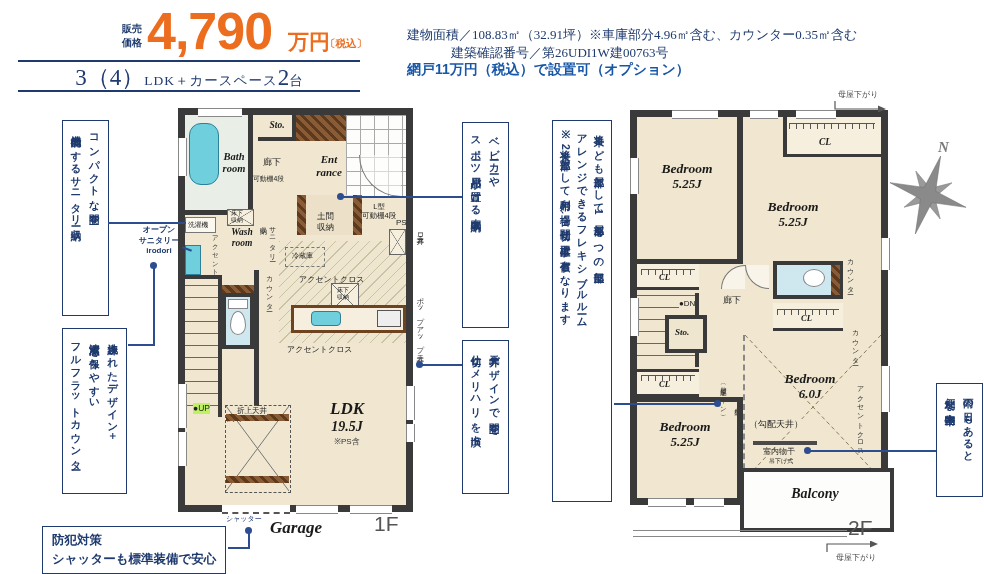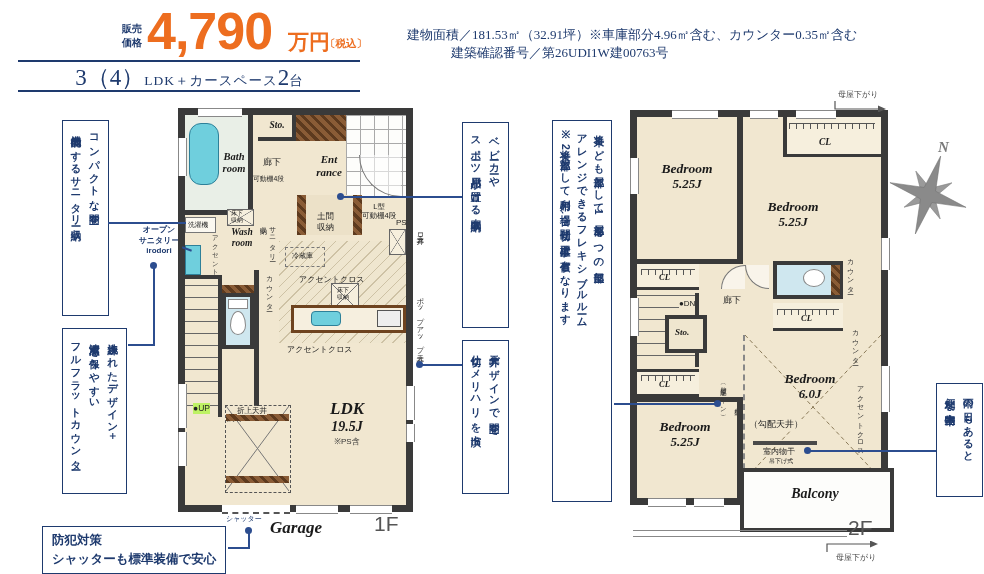--- a/index.html
+++ b/index.html
@@ -52,22 +52,23 @@
 価格</div>
   <div class="abs" style="left:147px;top:1px;font-size:52px;font-weight:bold;color:#ed6d1f;letter-spacing:-1px;">4,790</div>
   <div class="abs serif" style="left:288px;top:28px;font-size:21px;font-weight:bold;color:#ed6d1f;">万円</div>
   <div class="abs" style="left:325px;top:37px;font-size:10.5px;font-weight:bold;color:#ed6d1f;">〔税込〕</div>
   <div class="abs" style="left:18px;top:60px;width:342px;height:2px;background:#1e3a6e;"></div>
   <div class="abs navy" style="left:18px;top:62px;width:342px;text-align:center;">
     <span class="serif" style="font-size:23px;">3（4）</span><span class="serif" style="font-size:13.5px;letter-spacing:1px;">LDK＋カースペース</span><span class="serif" style="font-size:23px;">2</span><span class="serif" style="font-size:13.5px;">台</span>
   </div>
   <div class="abs" style="left:18px;top:90px;width:342px;height:2px;background:#1e3a6e;"></div>
 
-  <div class="abs serif navy" style="left:407px;top:26px;font-size:13px;">建物面積／181.53㎡（32.91坪）※車庫部分4.96㎡含む、カウンター0.35㎡含む</div>
+  <div class="abs serif navy" style="left:407px;top:26px;font-size:13px;">建物面積／108.83㎡（32.91坪）※車庫部分4.96㎡含む、カウンター0.35㎡含む</div>
   <div class="abs serif navy" style="left:407px;top:44px;font-size:13px;margin-left:44px;">建築確認番号／第26UDI1W建00763号</div>
+  <div class="abs" style="left:407px;top:61px;font-size:14px;font-weight:bold;color:#1857a8;">網戸11万円（税込）で設置可（オプション）</div>
 
   <div class="vbox" style="left:62px;top:120px;height:182px;">コンパクトな空間を
 機能的にするサニタリー収納</div>
   <div class="abs navy pre" style="left:130px;top:224px;width:58px;text-align:center;font-size:8px;font-weight:bold;">オープン
 サニタリー
 irodori</div>
   <div class="vbox" style="left:62px;top:328px;height:152px;">洗練されたデザイン＋
 清潔感を保ちやすい
 フルフラットカウンター</div>
   <div class="hbox" style="left:42px;top:526px;">防犯対策

